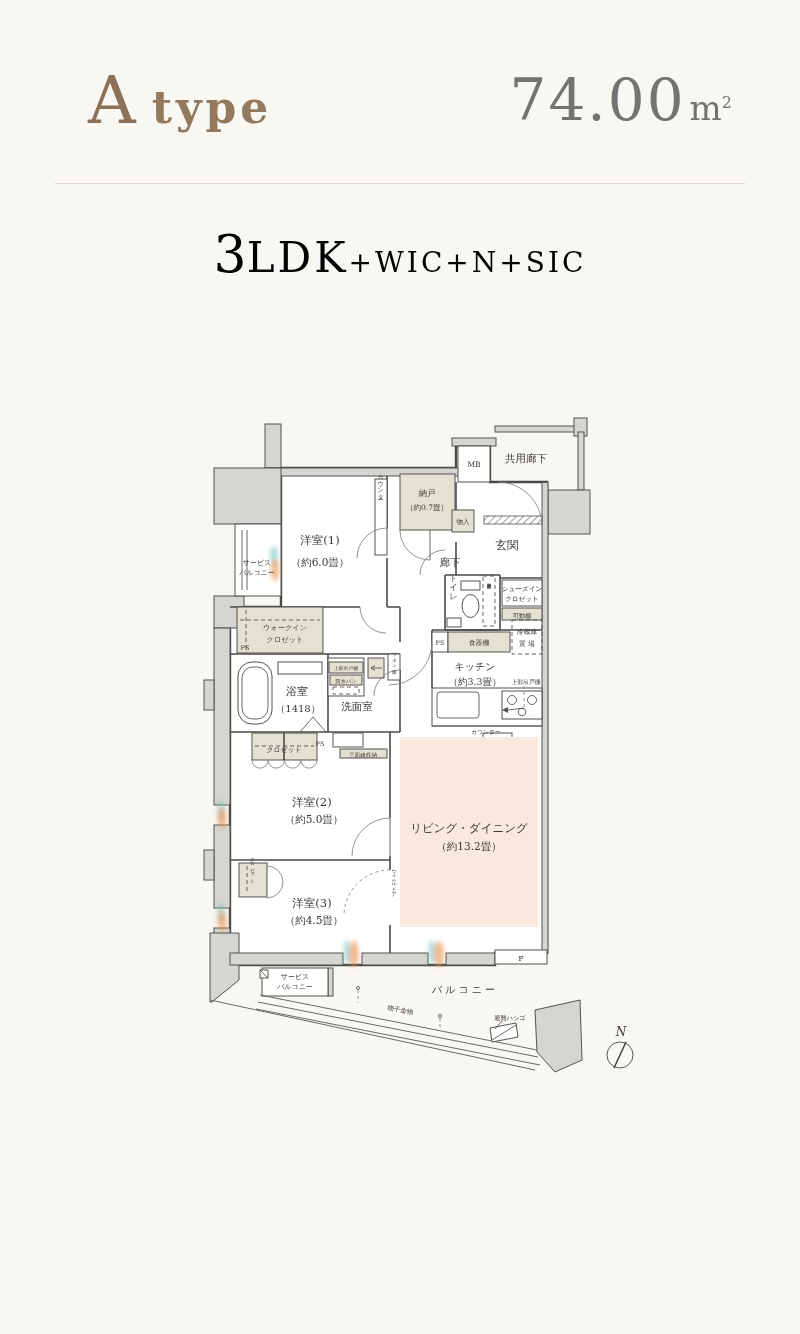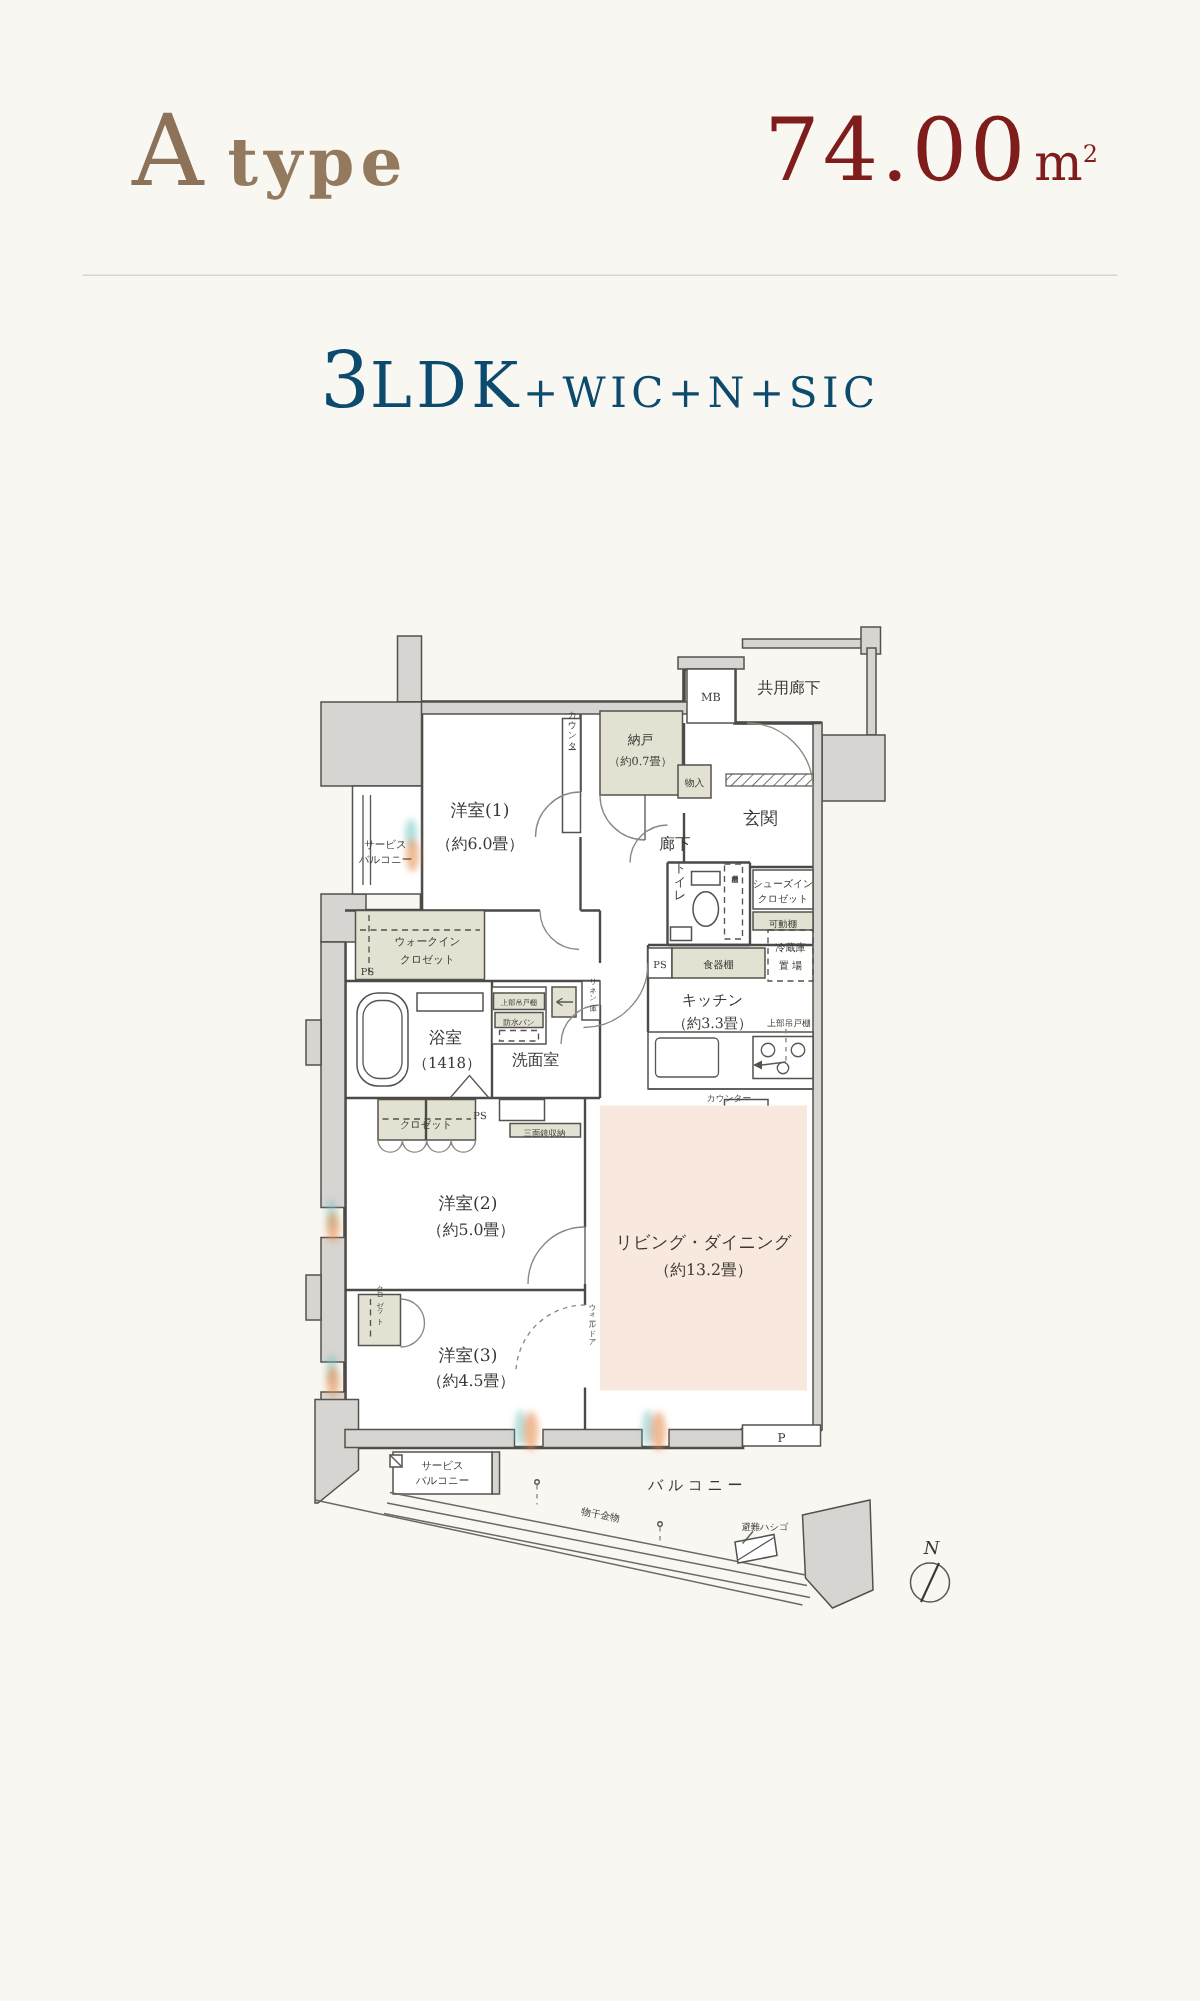--- a/index.html
+++ b/index.html
@@ -6,26 +6,26 @@
   body{
     width:800px;height:1334px;position:relative;
     background:#f9f7f2;
     font-family:"DejaVu Serif","Liberation Serif",serif;
     color:#35322f;overflow:hidden;
   }
   
   .hdr-title{position:absolute;left:88px;top:62px;white-space:nowrap;}
   .hdr-title .initial{font-size:66px;color:#8b7258;letter-spacing:2px;}
   .hdr-title .word{font-size:44px;color:#93795e;margin-left:14px;letter-spacing:4px;font-weight:bold;}
-  .hdr-area{position:absolute;right:68px;top:66px;white-space:nowrap;text-align:center;color:#7f1d1d;}
+  .hdr-area{position:absolute;right:68px;top:66px;white-space:nowrap;text-align:center;color:#737373;}
   .hdr-area .val{font-size:58px;letter-spacing:2px;}
   .hdr-area .unit{font-size:34px;margin-left:4px;}
   .hdr-area sup{font-size:16px;vertical-align:super;}
   .hdr-rule{position:absolute;left:55px;top:183px;width:690px;height:1px;background:#dcd6cc;}
-  .hdr-layout{position:absolute;left:0;top:224px;width:800px;text-align:center;white-space:nowrap;color:#0c4a6e;}
+  .hdr-layout{position:absolute;left:0;top:224px;width:800px;text-align:center;white-space:nowrap;color:#000000;}
   .hdr-layout .num{font-size:52px;}
   .hdr-layout .ldk{font-size:42px;letter-spacing:3px;}
   .hdr-layout .extras{font-size:28px;letter-spacing:3px;}
   
   #plan{position:absolute;left:150px;top:380px;}
   #plan text{fill:#3b3834;font-family:"DejaVu Serif","Liberation Serif",serif;}
   #plan .v{writing-mode:vertical-rl;text-orientation:upright;}
   .wall{fill:#d7d5d2;stroke:#55524e;stroke-width:1;}
   .unit{fill:#ffffff;stroke:#4b4a47;stroke-width:2.4;}
   .part{stroke:#4b4a47;stroke-width:1.6;fill:none;}

